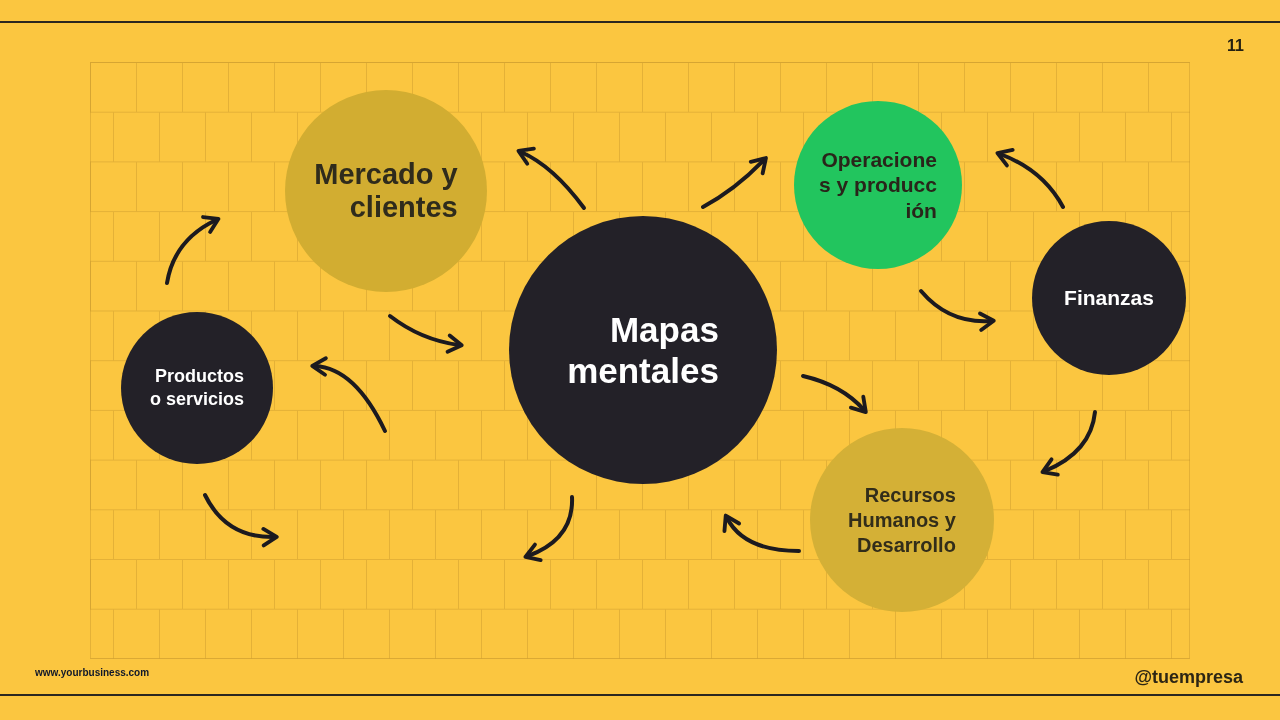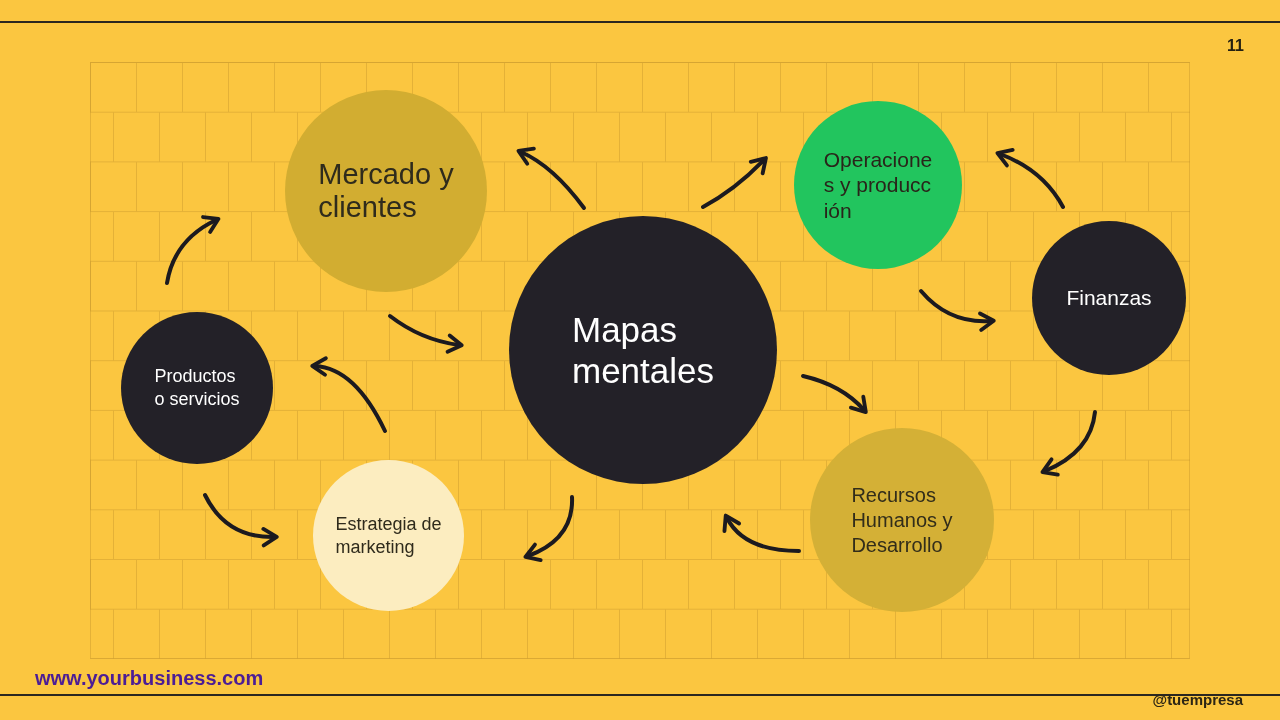--- a/index.html
+++ b/index.html
@@ -18,33 +18,33 @@
     position:absolute; top:37px; right:36px;
     font-size:16px; font-weight:bold; color:#242011;margin-left:29px;
   }
 
   .grid-svg { position:absolute; left:90px; top:62px; }
   .arrows-svg { position:absolute; left:0; top:0; pointer-events:none; }
 
   .node {
     position:absolute; border-radius:50%;
     display:flex; align-items:center; justify-content:center;
-    text-align:left; font-weight:normal; white-space:pre-line;
+    text-align:right; font-weight:bold; white-space:pre-line;
   }
   .node span { display:block; }
   .node.center     { left:509px; top:216px; width:268px; height:268px; background:#232128; color:#ffffff; font-size:35px; line-height:1.18; }
   .node.mercado    { left:285px; top:90px;  width:202px; height:202px; background:#d2ad31; color:#2f2b1c; font-size:29px; line-height:1.15; }
   .node.operaciones{ left:794px; top:101px; width:168px; height:168px; background:#22c55e; color:#29251a; font-size:21px; line-height:1.2; }
   .node.finanzas   { left:1032px; top:221px; width:154px; height:154px; background:#232128; color:#ffffff; font-size:21px; line-height:1.2; }
   .node.productos  { left:121px; top:312px; width:152px; height:152px; background:#232128; color:#ffffff; font-size:18px; line-height:1.3; }
   .node.estrategia { left:313px; top:460px; width:151px; height:151px; background:#fcedc0; color:#2f2b1c; font-size:18px; line-height:1.25; }
   .node.recursos   { left:810px; top:428px; width:184px; height:184px; background:#d4b036; color:#322d1a; font-size:20px; line-height:1.25; }
 
-  .footer-left  { position:absolute; left:35px;  top:667px; font-size:20px; font-weight:bold; color:#4c1d95; }
-  .footer-right { position:absolute; right:37px; top:691px; font-size:15px; font-weight:bold; color:#2c2514;margin-left:28px; }
+  .footer-left  { position:absolute; left:35px;  top:667px; font-size:10px; font-weight:bold; color:#0f172a; }
+  .footer-right { position:absolute; right:37px; top:667px; font-size:18px; font-weight:bold; color:#2c2514;margin-left:28px; }
 </style>
 </head>
 <body>
 
 <div class="slide">
 
   <div class="hline top"></div>
 
   <div class="page-number">11</div>
 
@@ -98,24 +98,20 @@
 
   <div class="node productos">
     <span>Productos
 o servicios</span>
   </div>
 
   <div class="node finanzas">
     <span>Finanzas</span>
   </div>
 
-  <div class="node estrategia">
-    <span>Estrategia de
-marketing</span>
-  </div>
 
   <div class="node recursos">
     <span>Recursos
 Humanos y
 Desarrollo</span>
   </div>
 
   <div class="hline bottom"></div>
 
   <div class="footer-left">www.yourbusiness.com</div>

